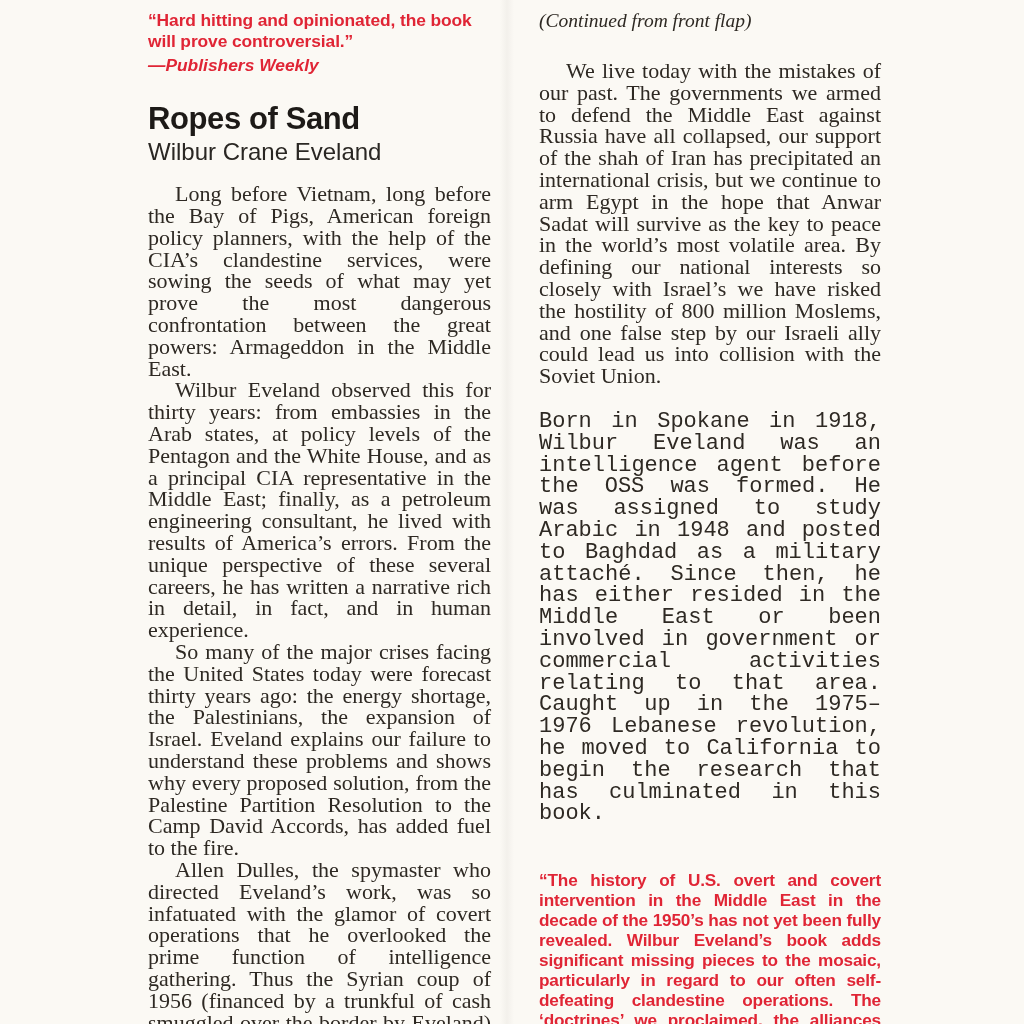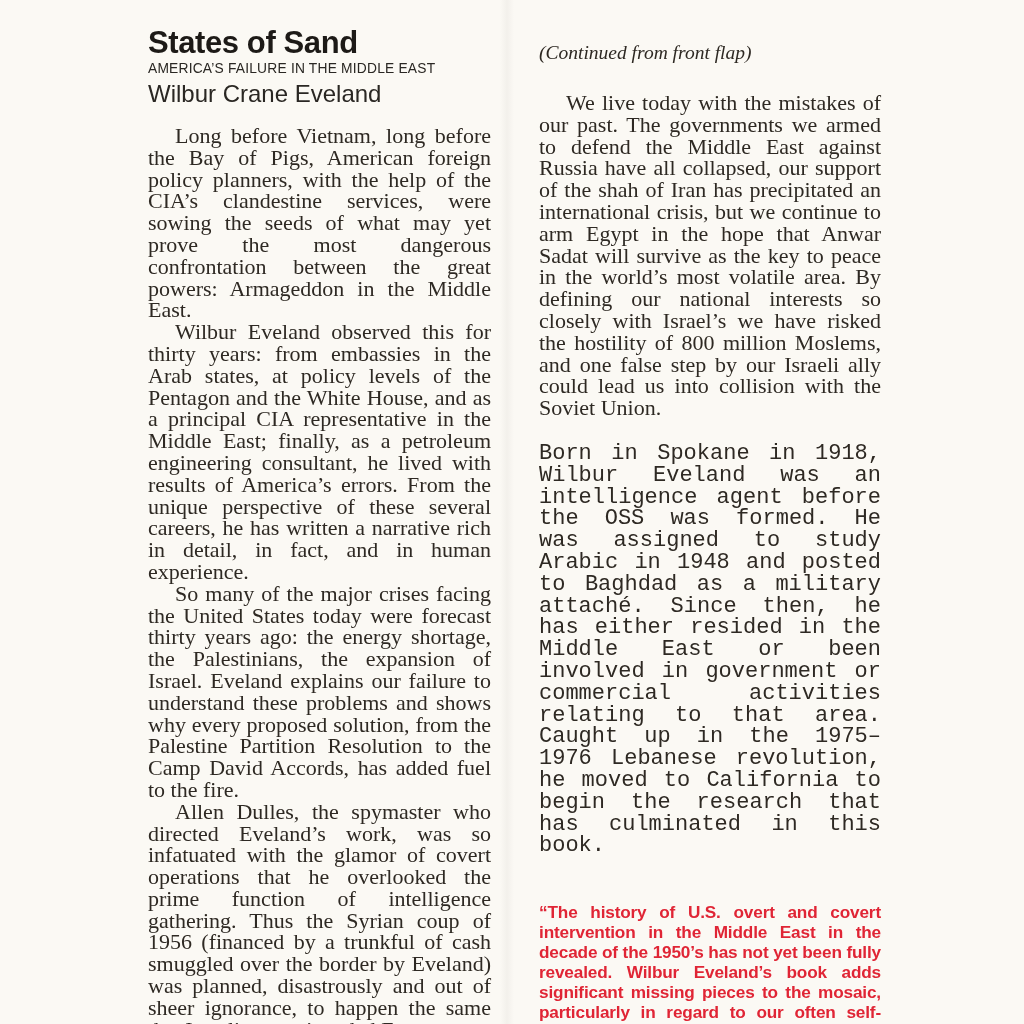--- a/index.html
+++ b/index.html
@@ -18,21 +18,21 @@
     color:var(--body-text);
     -webkit-font-smoothing:antialiased;
   }
   
   .fold{
     position:absolute;left:500px;top:0;width:14px;height:1024px;
     background:linear-gradient(90deg,rgba(0,0,0,0) 0%,rgba(60,50,40,0.045) 50%,rgba(0,0,0,0) 100%);
   }
   .flap{position:absolute;top:0;}
   .flap-left{left:148px;width:343px;height:1024px;}
-  .flap-right{left:539px;width:342px;height:920px;margin-top:32px;}
+  .flap-right{left:539px;width:342px;height:920px;}
 
   .red-quote{
     font-family:"Liberation Sans",sans-serif;
     font-weight:bold;
     color:var(--accent-red);
     font-size:17.4px;
     line-height:21.4px;
     letter-spacing:-0.1px;
     margin:0;
   }
@@ -104,24 +104,27 @@
     font-size:17.2px;line-height:19.9px;margin:0;
     padding-left:23px;
   }
 </style>
 </head>
 <body>
 
 <div class="fold"></div>
 
 <div class="flap flap-left">
+  <div class="review">
+    <p class="red-quote">“Hard hitting and opinionated, the book will prove controversial.”</p>
+    <p class="red-attr">—Publishers Weekly</p>
+  </div>
 
   <div class="title-block">
-    <h1 class="book-title">States of Sand</h1>
-    <div class="book-subtitle">AMERICA’S FAILURE IN THE MIDDLE EAST</div>
+    <h1 class="book-title">Ropes of Sand</h1>
     <div class="book-author">Wilbur Crane Eveland</div>
   </div>
 
   <p class="body-copy indent body-start">Long before Vietnam, long before the Bay of Pigs, American foreign policy planners, with the help of the CIA’s clandestine services, were sowing the seeds of what may yet prove the most dangerous confrontation between the great powers: Armageddon in the Middle East.</p>
   <p class="body-copy indent">Wilbur Eveland observed this for thirty years: from embassies in the Arab states, at policy levels of the Pentagon and the White House, and as a principal CIA representative in the Middle East; finally, as a petroleum engineering consultant, he lived with results of America’s errors. From the unique perspective of these several careers, he has written a narrative rich in detail, in fact, and in human experience.</p>
   <p class="body-copy indent">So many of the major crises facing the United States today were forecast thirty years ago: the energy shortage, the Palestinians, the expansion of Israel. Eveland explains our failure to understand these problems and shows why every proposed solution, from the Palestine Partition Resolution to the Camp David Accords, has added fuel to the fire.</p>
   <p class="body-copy indent">Allen Dulles, the spymaster who directed Eveland’s work, was so infatuated with the glamor of covert operations that he overlooked the prime function of intelligence gathering. Thus the Syrian coup of 1956 (financed by a trunkful of cash smuggled over the border by Eveland) was planned, disastrously and out of sheer ignorance, to happen the same day Israeli troops invaded Egypt.</p>
 
   <p class="continuation">(Continued on back flap)</p>
 </div>

